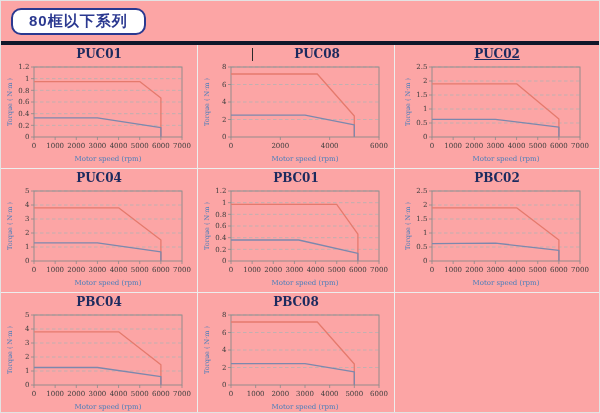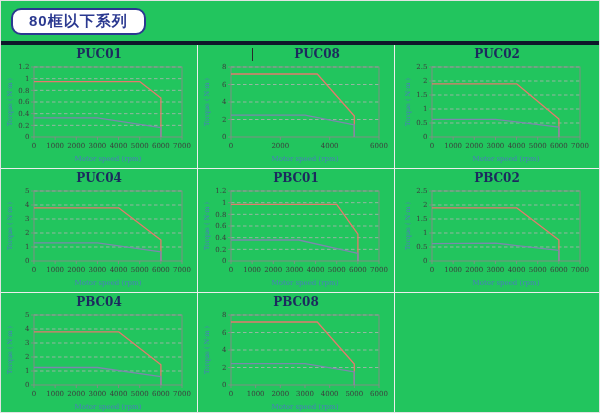--- a/index.html
+++ b/index.html
@@ -1,16 +1,16 @@
 <!DOCTYPE html>
 <html><head>
 <meta charset="utf-8">
 <style>
   html,body{margin:0;padding:0;background:#fff;}
-  .page{position:relative;width:598px;height:411px;border:1px solid #e3e3e3;background:#22c55e;
+  .page{position:relative;width:598px;height:411px;border:1px solid #e3e3e3;background:#fca5a5;
         font-family:"Liberation Sans",sans-serif;overflow:hidden;}
   
   .header{height:40px;display:flex;align-items:center;justify-content:space-between;padding:0 10px;box-sizing:border-box;}
   .series-badge{border:2px solid #2b3990;border-radius:10px;padding:2px 16px;color:#2b3990;
                 font-weight:bold;font-size:15px;letter-spacing:1px;background:#fff;}
   .legend{display:flex;align-items:center;gap:7px;font-size:9px;font-weight:bold;color:#1f3264;}
   .swatch{display:inline-block;width:36px;height:3px;border-radius:2px;}
   .legend-sep{color:#1f3264;font-size:9px;margin:0 2px;}
   
   .grid{display:grid;grid-template-columns:197px 197px 1fr;grid-template-rows:124px 124px 123px;
@@ -117,21 +117,21 @@
             <polyline points="30.0,12.0 116.3,12.0 153.3,54.0 153.3,75.0" fill="none" stroke="#e57a6d" stroke-width="1.3" stroke-linejoin="round"></polyline>
             <polyline points="30.0,53.1 104.0,53.1 153.3,62.8 153.3,75.0" fill="none" stroke="#7c88ad" stroke-width="1.3" stroke-linejoin="round"></polyline>
             <text x="104" y="99" text-anchor="middle" font-size="7" fill="#4a7ebb">Motor speed (rpm)</text>
             <text x="8" y="40" text-anchor="middle" font-size="6.5" fill="#4a7ebb" transform="rotate(-90 8 40)">Torque ( N·m )</text>
           </svg>
         </div>
       </div>
       <div class="cell">
         <div class="chart">
           <div class="chart-title-row">
-            <span style="color: rgb(28, 42, 94);">PUC02</span>
+            <span style="color: rgb(28, 42, 94); text-decoration: underline;">PUC02</span>
           </div>
           <svg width="190" height="101" viewBox="0 0 190 101">
             <line x1="30" x2="178" y1="61" y2="61" stroke="#b3b3b3" stroke-width="0.8" stroke-dasharray="3.5,2.5"></line>
             <line x1="30" x2="178" y1="47" y2="47" stroke="#b3b3b3" stroke-width="0.8" stroke-dasharray="3.5,2.5"></line>
             <line x1="30" x2="178" y1="33" y2="33" stroke="#b3b3b3" stroke-width="0.8" stroke-dasharray="3.5,2.5"></line>
             <line x1="30" x2="178" y1="18.999999999999996" y2="18.999999999999996" stroke="#b3b3b3" stroke-width="0.8" stroke-dasharray="3.5,2.5"></line>
             <line x1="30" x2="178" y1="5" y2="5" stroke="#b3b3b3" stroke-width="0.8" stroke-dasharray="3.5,2.5"></line>
             <line x1="27" x2="30" y1="75" y2="75" stroke="#8a8a8a" stroke-width="0.8"></line>
             <text x="25.5" y="77.3" text-anchor="end" font-size="7" fill="#3d3d3d">0</text>
             <line x1="27" x2="30" y1="61" y2="61" stroke="#8a8a8a" stroke-width="0.8"></line>

